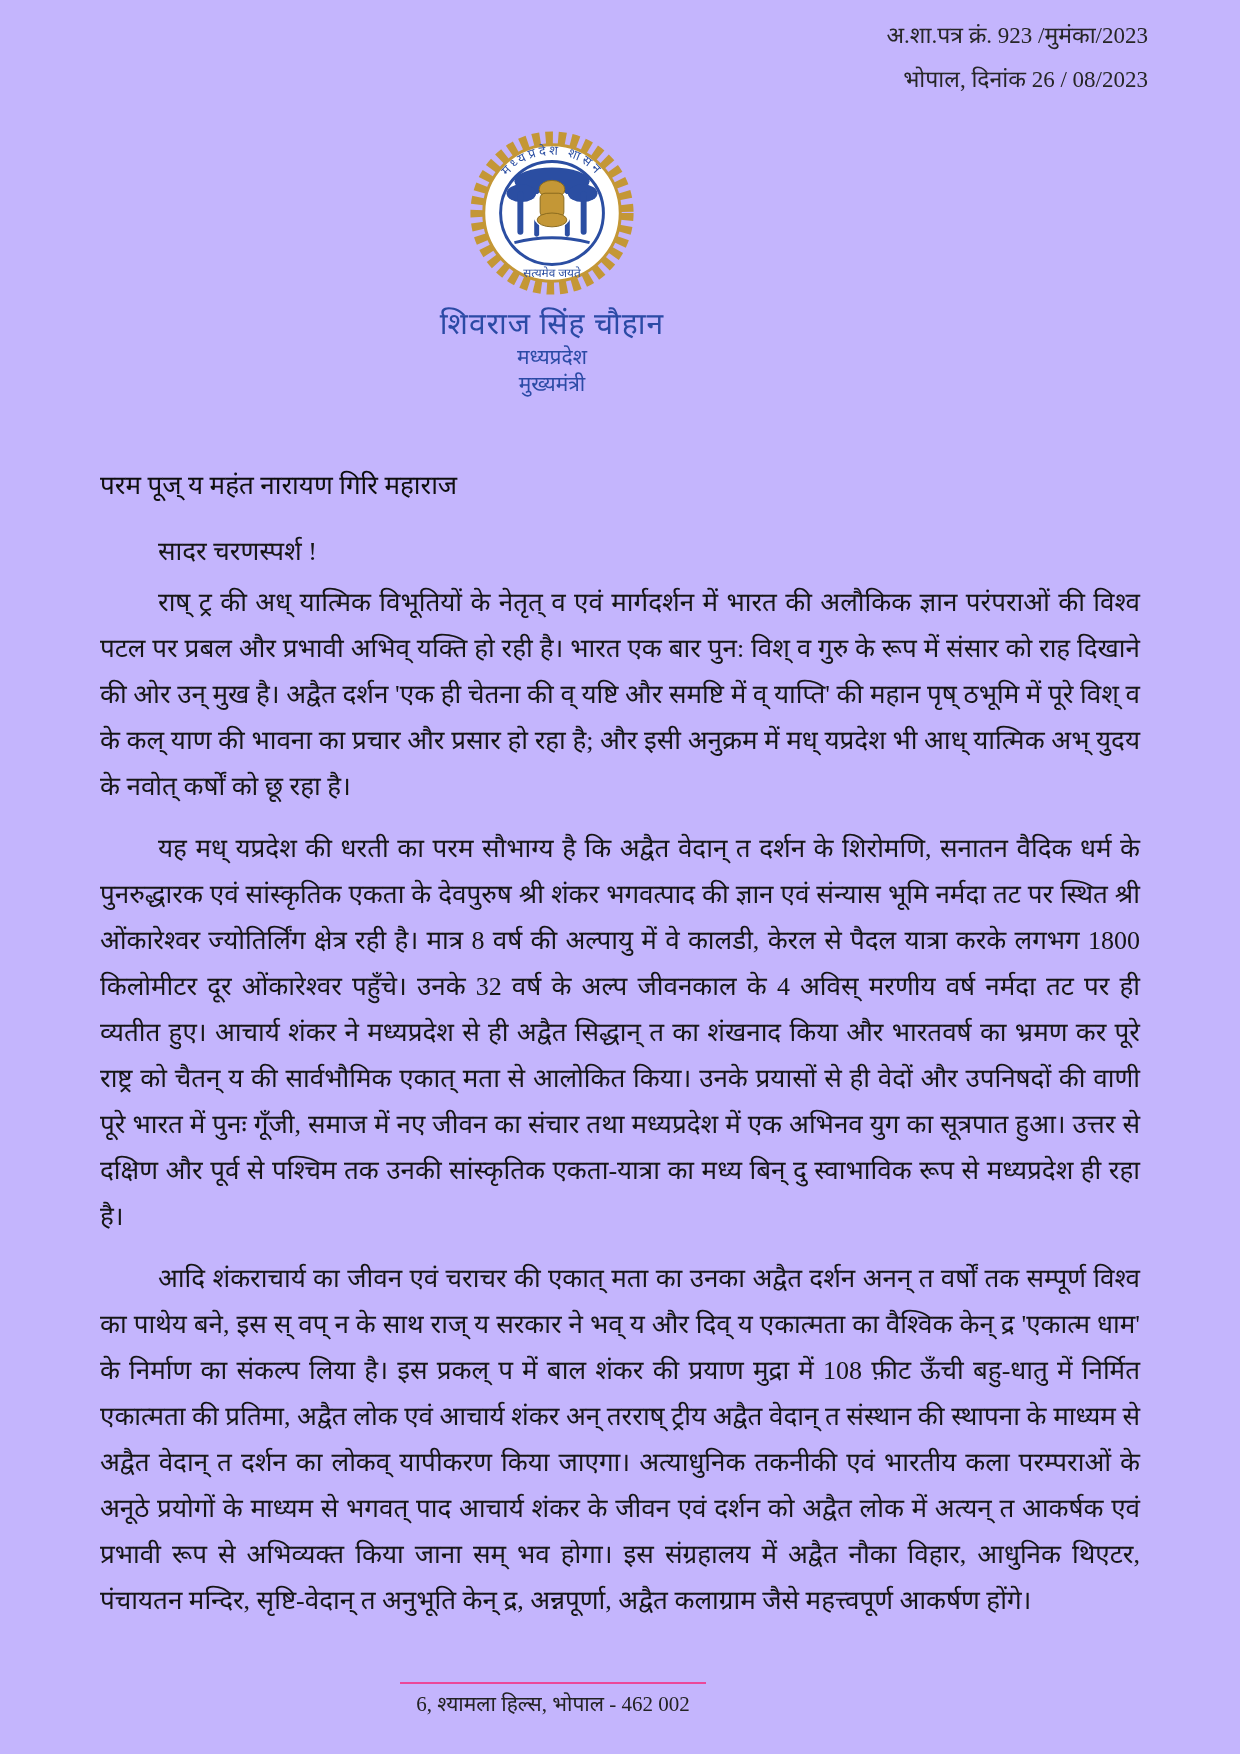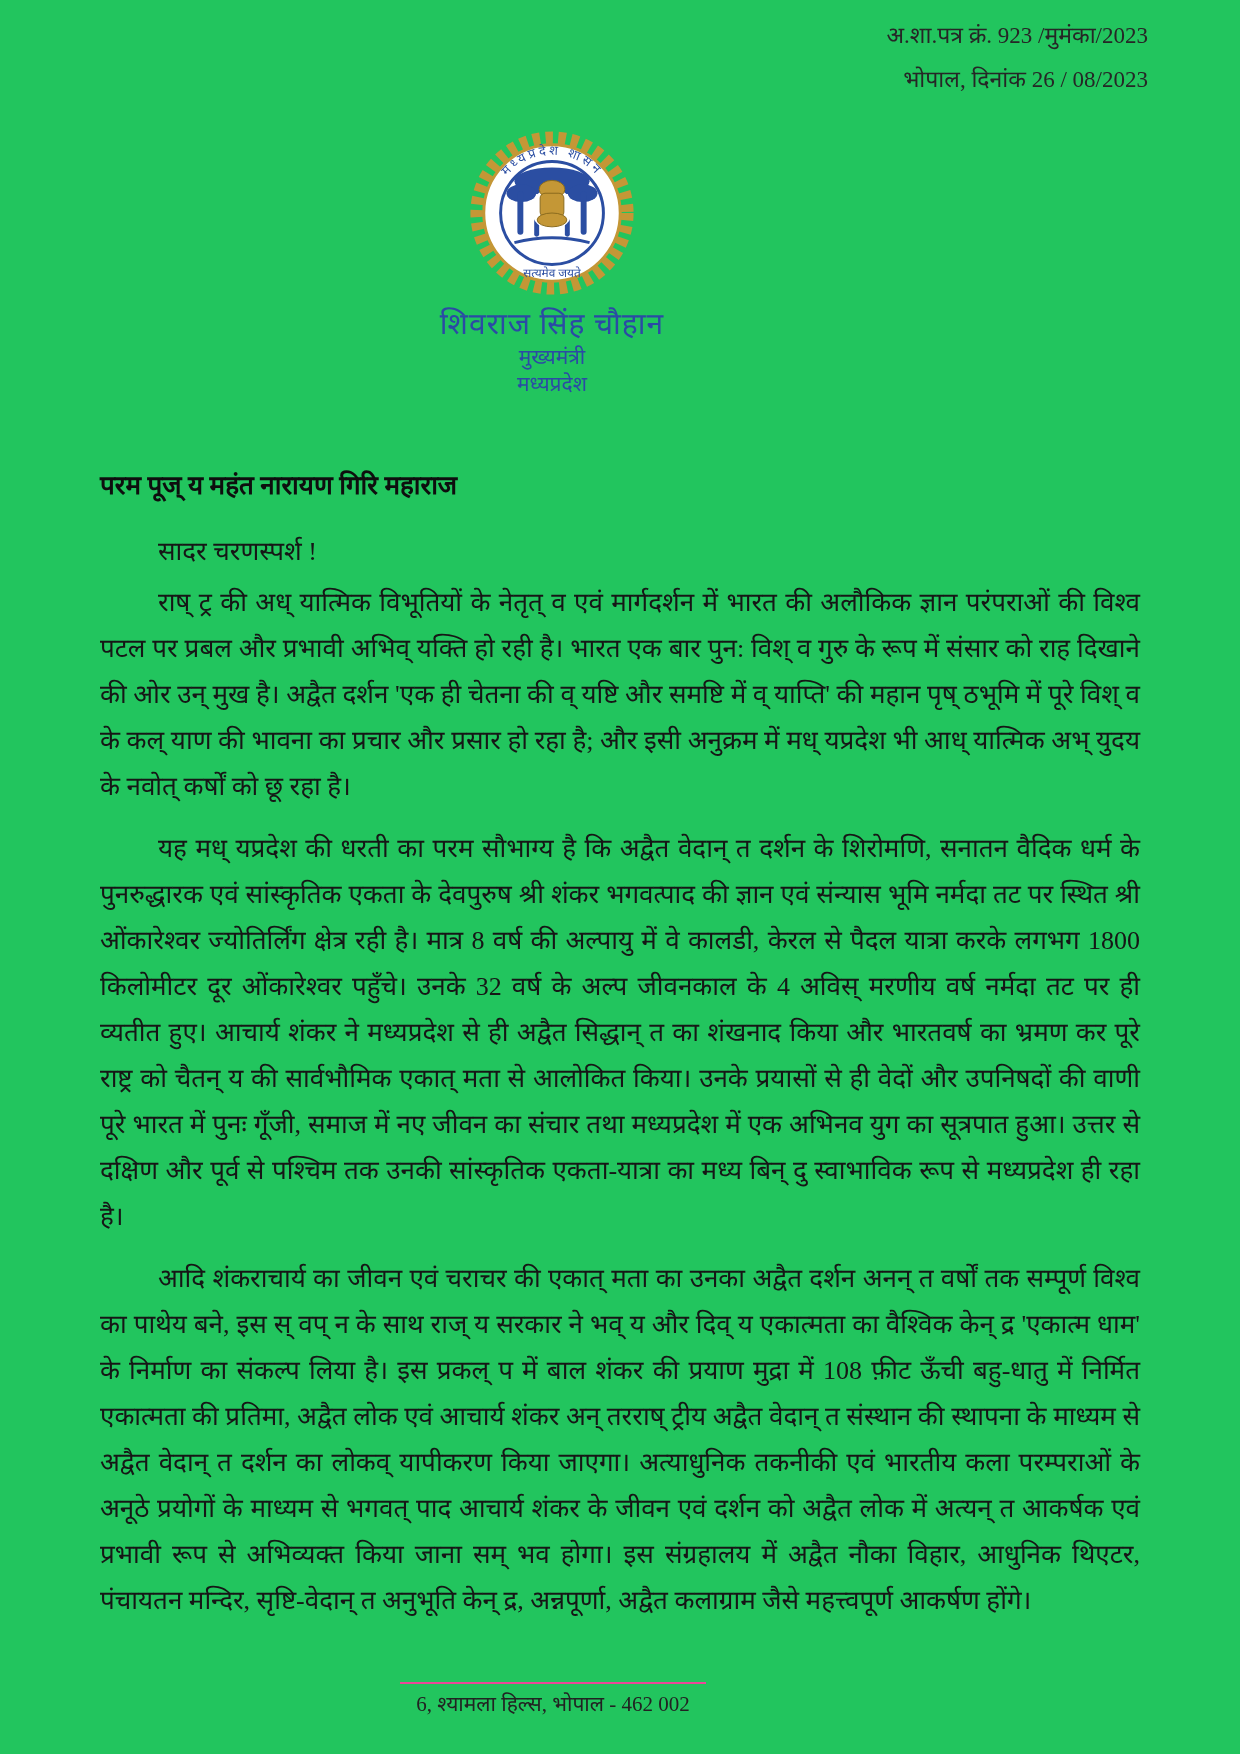--- a/index.html
+++ b/index.html
@@ -1,38 +1,38 @@
 <!DOCTYPE html>
 <html><head>
 <meta charset="utf-8">
 <style>
   html,body{margin:0;padding:0;background:#888;}
   .page{
     position:relative;
     width:1240px;height:1754px;
     margin:0 auto;
-    background:#22c55e;
+    background:#c4b5fd;
     font-family:"Liberation Serif", serif;
     color:#161616;
     overflow:hidden;
   }
   .hdr{
     position:absolute;top:14px;right:92px;
     text-align:right;font-size:23px;line-height:44px;color:#262626;
     white-space:nowrap;
   }
   .emblem{position:absolute;top:124px;left:463px;width:178px;height:178px;}
   .letterhead{
     position:absolute;top:304px;left:102px;width:900px;
     text-align:center;color:#2b4aa5;
   }
   .sender-name{font-size:30px;font-weight:normal;letter-spacing:1px;line-height:40px;}
   .sender-sub{font-size:21px;line-height:27px;}
   .content{position:absolute;left:100px;top:466px;width:1040px;}
-  .addressee{font-size:26px;font-weight:bold;margin:0 0 30px 0;color:#0e0e0e;}
+  .addressee{font-size:26px;font-weight:normal;margin:0 0 30px 0;color:#0e0e0e;}
   .salutation{font-size:26px;margin:0 0 12px 0;padding-left:58px;}
   p.body{
     font-size:26px;line-height:46px;
     text-align:justify;text-indent:58px;
     margin:12px 0 16px 0;
   }
   .footer{
     position:absolute;left:400px;top:1682px;width:306px;
     border-top:2px solid #ec4899;
     text-align:center;font-size:21px;padding-top:5px;color:#222;
@@ -76,22 +76,22 @@
 
     <path id="arcTop" d="M 31,90 A 59,59 0 0 1 149,90" fill="none"></path>
     <text font-size="13" letter-spacing="3" fill="#2b4ea2">
       <textPath href="#arcTop" startOffset="50%" text-anchor="middle">मध्यप्रदेश शासन</textPath>
     </text>
     <text x="90" y="155" text-anchor="middle" font-size="12" fill="#2b4ea2">सत्यमेव जयते</text>
   </svg>
 
   <div class="letterhead">
     <div class="sender-name">शिवराज सिंह चौहान</div>
+    <div class="sender-sub">मध्यप्रदेश</div>
     <div class="sender-sub">मुख्यमंत्री</div>
-    <div class="sender-sub">मध्यप्रदेश</div>
   </div>
 
   <div class="content">
     <div class="addressee">परम पूज् य महंत नारायण गिरि महाराज</div>
     <div class="salutation">सादर चरणस्पर्श !</div>
     <p class="body">राष् ट्र की अध् यात्मिक विभूतियों के नेतृत् व एवं मार्गदर्शन में भारत की अलौकिक ज्ञान परंपराओं की विश्व पटल पर प्रबल और प्रभावी अभिव् यक्ति हो रही है। भारत एक बार पुन: विश् व गुरु के रूप में संसार को राह दिखाने की ओर उन् मुख है। अद्वैत दर्शन 'एक ही चेतना की व् यष्टि और समष्टि में व् याप्ति' की महान पृष् ठभूमि में पूरे विश् व के कल् याण की भावना का प्रचार और प्रसार हो रहा है; और इसी अनुक्रम में मध् यप्रदेश भी आध् यात्मिक अभ् युदय के नवोत् कर्षों को छू रहा है।</p>
     <p class="body">यह मध् यप्रदेश की धरती का परम सौभाग्य है कि अद्वैत वेदान् त दर्शन के शिरोमणि, सनातन वैदिक धर्म के पुनरुद्धारक एवं सांस्कृतिक एकता के देवपुरुष श्री शंकर भगवत्पाद की ज्ञान एवं संन्यास भूमि नर्मदा तट पर स्थित श्री ओंकारेश्वर ज्योतिर्लिंग क्षेत्र रही है। मात्र 8 वर्ष की अल्पायु में वे कालडी, केरल से पैदल यात्रा करके लगभग 1800 किलोमीटर दूर ओंकारेश्वर पहुँचे। उनके 32 वर्ष के अल्प जीवनकाल के 4 अविस् मरणीय वर्ष नर्मदा तट पर ही व्यतीत हुए। आचार्य शंकर ने मध्यप्रदेश से ही अद्वैत सिद्धान् त का शंखनाद किया और भारतवर्ष का भ्रमण कर पूरे राष्ट्र को चैतन् य की सार्वभौमिक एकात् मता से आलोकित किया। उनके प्रयासों से ही वेदों और उपनिषदों की वाणी पूरे भारत में पुनः गूँजी,  समाज में नए जीवन का संचार तथा मध्यप्रदेश में एक अभिनव युग का सूत्रपात हुआ। उत्तर से दक्षिण और पूर्व से पश्चिम तक उनकी सांस्कृतिक एकता-यात्रा का मध्य बिन् दु स्वाभाविक रूप से मध्यप्रदेश ही रहा है।</p>
     <p class="body">आदि शंकराचार्य का जीवन एवं चराचर की एकात् मता का उनका अद्वैत दर्शन अनन् त वर्षों तक सम्पूर्ण विश्व का पाथेय बने, इस स् वप् न के साथ राज् य सरकार ने भव् य और दिव् य एकात्मता का वैश्विक केन् द्र 'एकात्म धाम' के निर्माण का संकल्प लिया है। इस प्रकल् प में बाल शंकर की प्रयाण मुद्रा में 108 फ़ीट ऊँची बहु-धातु में निर्मित एकात्मता की प्रतिमा, अद्वैत लोक एवं आचार्य शंकर अन् तरराष् ट्रीय अद्वैत वेदान् त संस्थान की स्थापना के माध्यम से अद्वैत वेदान् त दर्शन का लोकव् यापीकरण किया जाएगा। अत्याधुनिक तकनीकी एवं भारतीय कला परम्पराओं के अनूठे प्रयोगों के माध्यम से भगवत् पाद आचार्य शंकर के जीवन एवं दर्शन को अद्वैत लोक में अत्यन् त आकर्षक एवं प्रभावी रूप से अभिव्यक्त किया जाना सम् भव होगा। इस संग्रहालय में अद्वैत नौका विहार, आधुनिक थिएटर, पंचायतन मन्दिर, सृष्टि-वेदान् त अनुभूति केन् द्र, अन्नपूर्णा, अद्वैत कलाग्राम जैसे महत्त्वपूर्ण आकर्षण होंगे।</p>
   </div>
 

